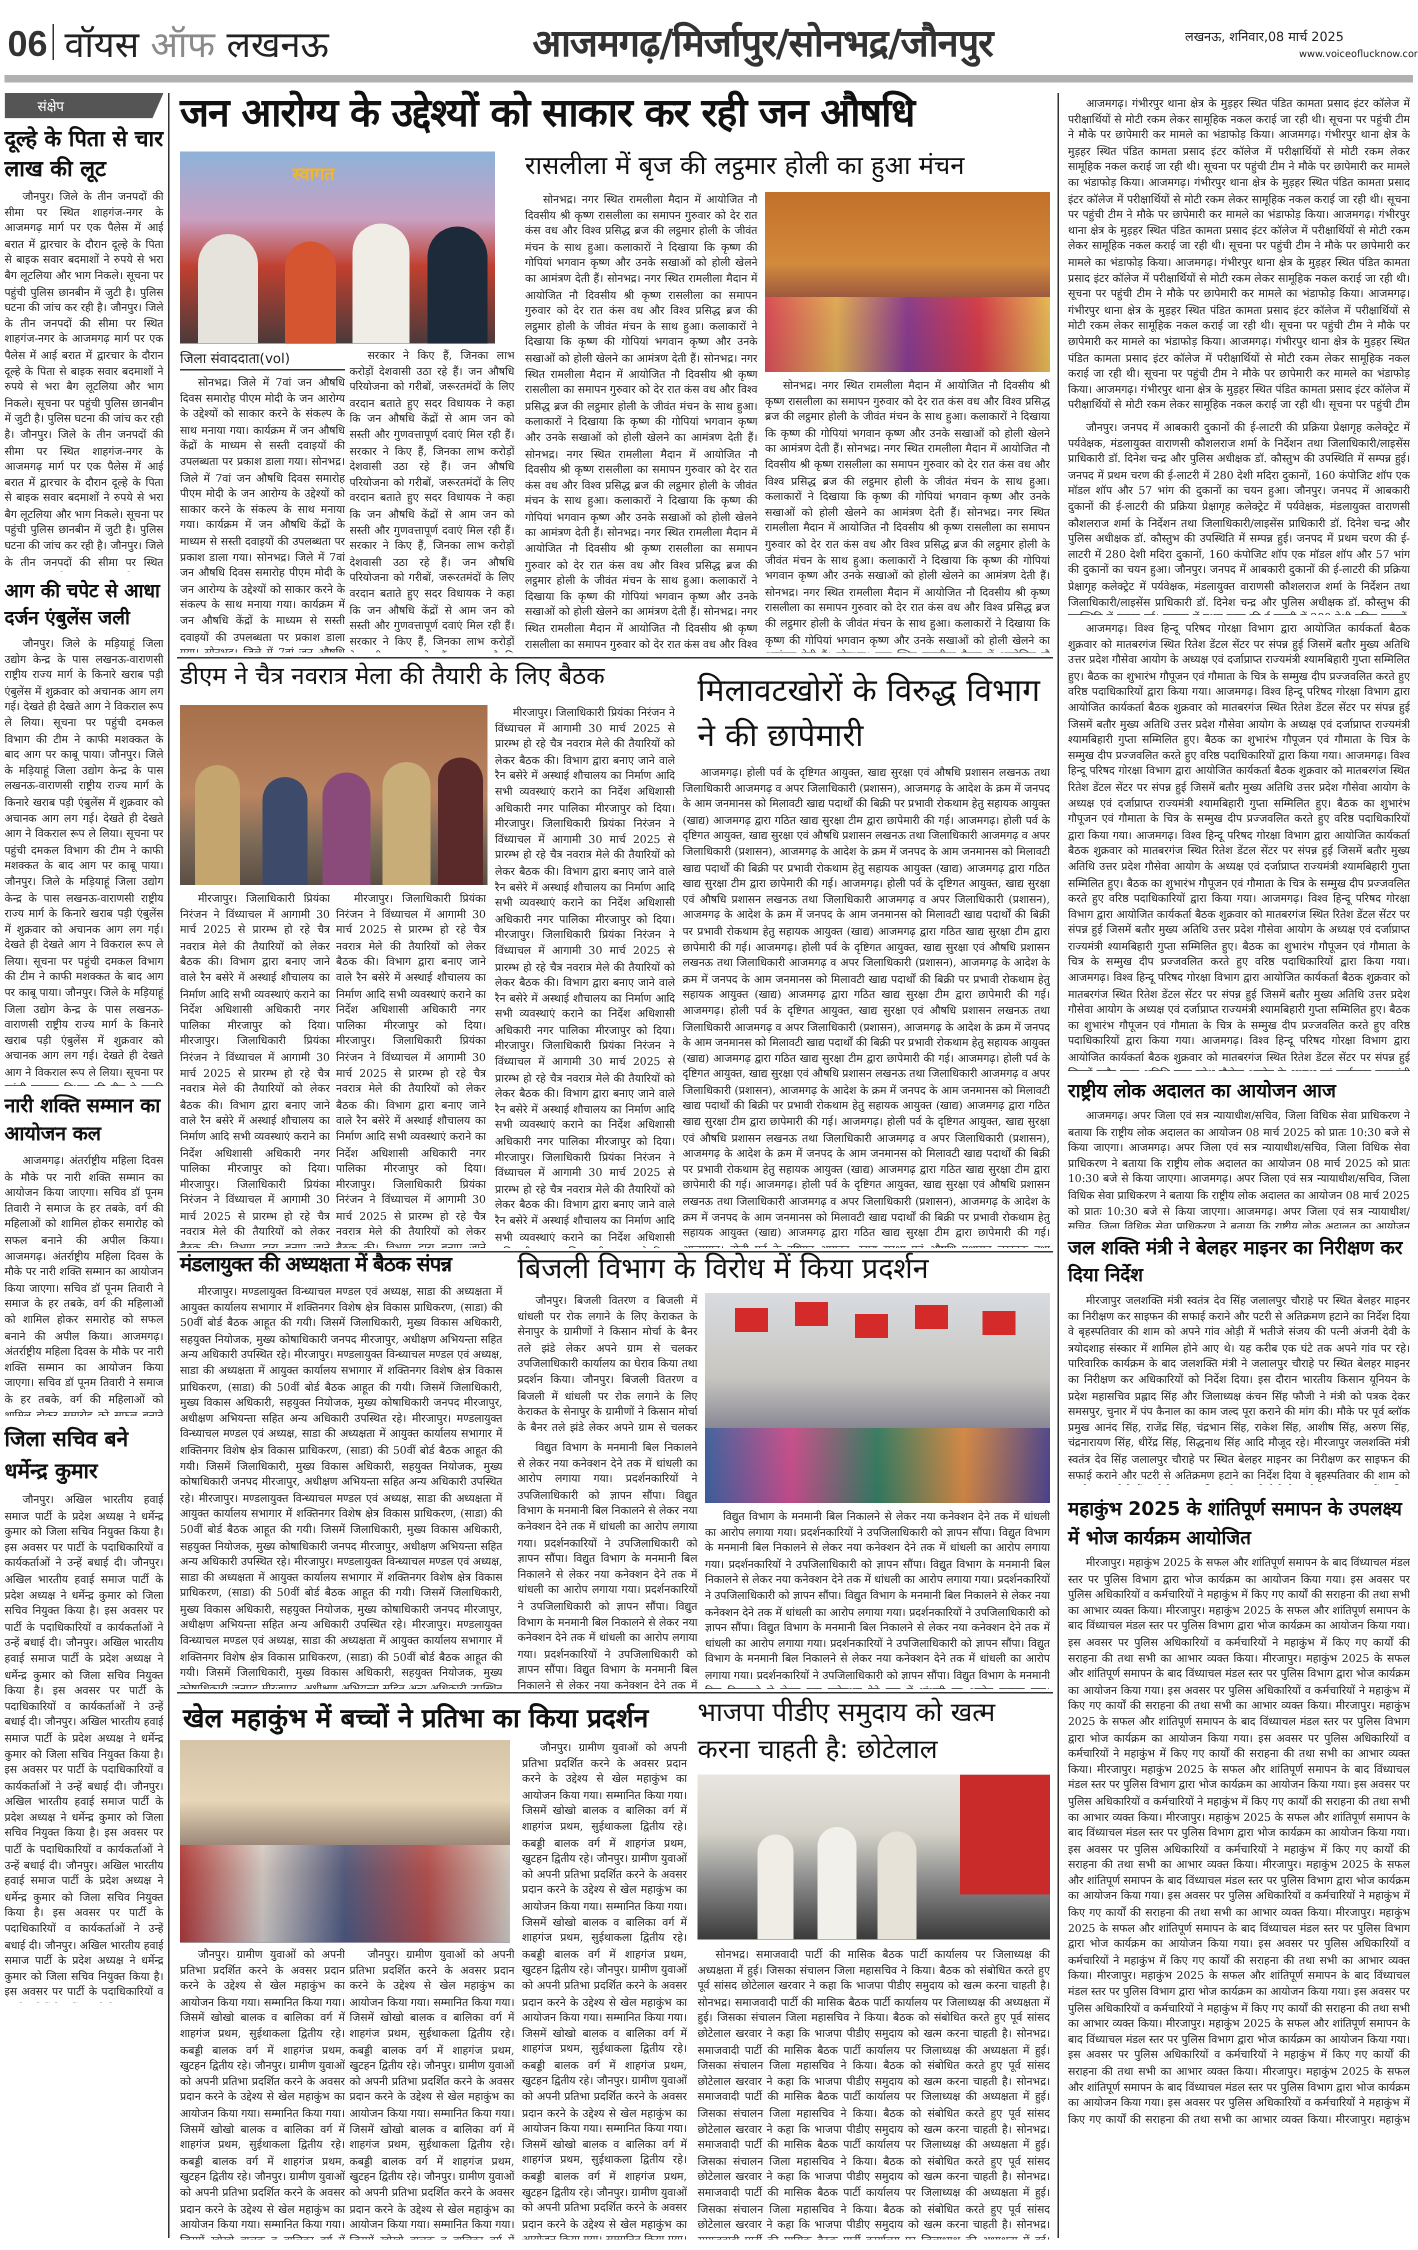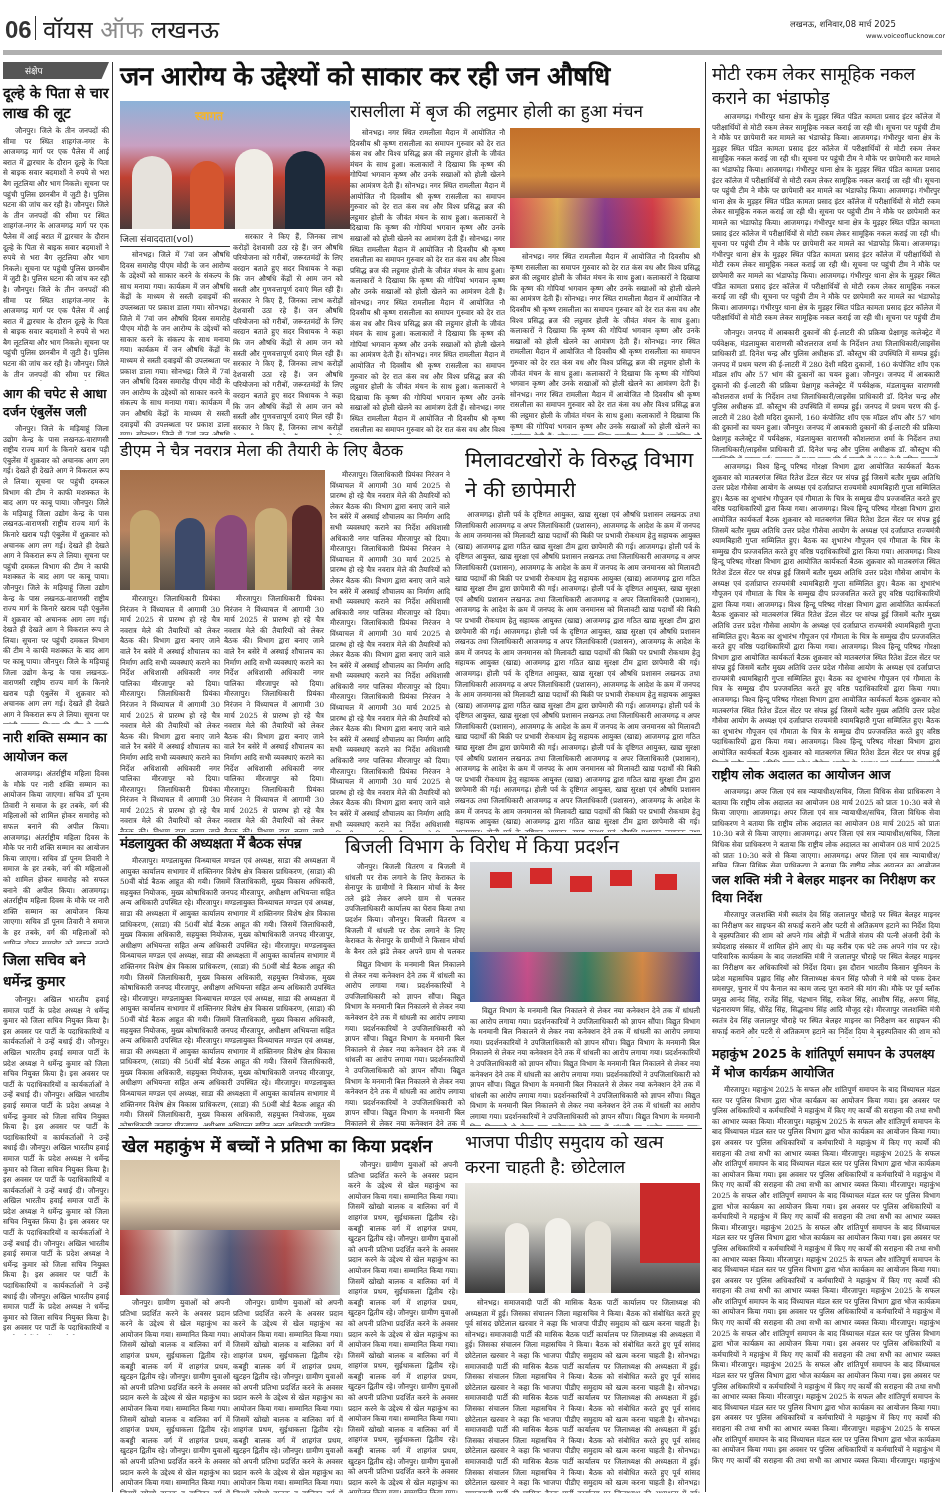--- a/index.html
+++ b/index.html
@@ -18,20 +18,21 @@
 <body>
 
 <div class="abs" style="left:0;top:0;width:945px;height:60px;">
   <div class="abs" style="left:5px;top:16px;font-family:'Liberation Sans',sans-serif;font-weight:bold;font-size:24px;color:#333;">06</div>
   <div class="abs" style="left:35px;top:16px;width:1px;height:24px;background:#333;"></div>
   <div class="abs" style="left:43px;top:12px;font-family:'DejaVu Sans',sans-serif;font-weight:normal;font-size:24px;">
     <span style="color:#222;">वॉयस</span>
     <span style="color:#8a8a8a;">ऑफ</span>
     <span style="color:#222;">लखनऊ</span>
   </div>
+  <div class="abs" style="left:355px;top:10px;font-family:'DejaVu Sans',sans-serif;font-weight:bold;font-size:25px;color:#333;letter-spacing:-0.5px;">आजमगढ़/मिर्जापुर/सोनभद्र/जौनपुर</div>
   <div class="abs" style="left:790px;top:18px;font-family:'DejaVu Sans',sans-serif;font-size:8.5px;color:#222;">लखनऊ, शनिवार,08 मार्च 2025</div>
   <div class="abs" style="left:866px;top:32px;font-family:'DejaVu Sans',sans-serif;font-size:6.5px;color:#222;">www.voiceoflucknow.com</div>
   <div class="abs" style="left:3px;top:50px;width:939px;height:5px;background:#b0b0b0;"></div>
 </div>
 
 <div class="vrule" style="left:112px;top:62px;height:1430px;"></div>
 <div class="vrule" style="left:705px;top:62px;height:1430px;"></div>
 
 <div class="abs" style="left:3px;top:62px;width:106px;height:1430px;">
   <div style="background:#555;color:#fff;font-family:'DejaVu Sans',sans-serif;font-size:9px;padding:2px 0 2px 22px;clip-path:polygon(0 0,100% 0,93% 100%,0 100%);">
@@ -62,21 +63,21 @@
   <div style="margin-top:6px;">
     <div class="hl" style="font-size:14px;line-height:21px;">जिला सचिव बने धर्मेन्द्र कुमार</div>
     <div class="body-txt" style="height:340px;margin-top:3px;">
         <p>जौनपुर। अखिल भारतीय हवाई समाज पार्टी के प्रदेश अध्यक्ष ने धर्मेन्द्र कुमार को जिला सचिव नियुक्त किया है। इस अवसर पर पार्टी के पदाधिकारियों व कार्यकर्ताओं ने उन्हें बधाई दी। जौनपुर। अखिल भारतीय हवाई समाज पार्टी के प्रदेश अध्यक्ष ने धर्मेन्द्र कुमार को जिला सचिव नियुक्त किया है। इस अवसर पर पार्टी के पदाधिकारियों व कार्यकर्ताओं ने उन्हें बधाई दी। जौनपुर। अखिल भारतीय हवाई समाज पार्टी के प्रदेश अध्यक्ष ने धर्मेन्द्र कुमार को जिला सचिव नियुक्त किया है। इस अवसर पर पार्टी के पदाधिकारियों व कार्यकर्ताओं ने उन्हें बधाई दी। जौनपुर। अखिल भारतीय हवाई समाज पार्टी के प्रदेश अध्यक्ष ने धर्मेन्द्र कुमार को जिला सचिव नियुक्त किया है। इस अवसर पर पार्टी के पदाधिकारियों व कार्यकर्ताओं ने उन्हें बधाई दी। जौनपुर। अखिल भारतीय हवाई समाज पार्टी के प्रदेश अध्यक्ष ने धर्मेन्द्र कुमार को जिला सचिव नियुक्त किया है। इस अवसर पर पार्टी के पदाधिकारियों व कार्यकर्ताओं ने उन्हें बधाई दी। जौनपुर। अखिल भारतीय हवाई समाज पार्टी के प्रदेश अध्यक्ष ने धर्मेन्द्र कुमार को जिला सचिव नियुक्त किया है। इस अवसर पर पार्टी के पदाधिकारियों व कार्यकर्ताओं ने उन्हें बधाई दी। जौनपुर। अखिल भारतीय हवाई समाज पार्टी के प्रदेश अध्यक्ष ने धर्मेन्द्र कुमार को जिला सचिव नियुक्त किया है। इस अवसर पर पार्टी के पदाधिकारियों व कार्यकर्ताओं ने उन्हें बधाई दी।</p>
       </div>
   </div>
 </div>
 
 <div class="abs hl" style="left:120px;top:62px;width:580px;font-size:26px;letter-spacing:-0.6px;white-space:nowrap;">जन आरोग्य के उद्देश्यों को साकार कर रही जन औषधि</div>
 
-<div class="abs photo" style="left:120px;top:101px;width:230px;height:128px;background:linear-gradient(180deg,#8db2d8 0%,#c9a0c2 35%,#c04030 60%,#4a3a3a 100%);">
+<div class="abs photo" style="left:120px;top:101px;width:210px;height:128px;background:linear-gradient(180deg,#8db2d8 0%,#c9a0c2 35%,#c04030 60%,#4a3a3a 100%);">
   <div class="abs" style="left:75px;top:6px;font-family:'DejaVu Sans',sans-serif;font-weight:bold;font-size:12px;color:#f2b52e;">स्वागत</div>
   <div class="abs" style="left:12px;top:55px;width:40px;height:73px;border-radius:20px 20px 0 0;background:#e6e2dc;"></div>
   <div class="abs" style="left:70px;top:60px;width:34px;height:68px;border-radius:17px 17px 0 0;background:#d4552f;"></div>
   <div class="abs" style="left:115px;top:48px;width:38px;height:80px;border-radius:19px 19px 0 0;background:#f0ede6;"></div>
   <div class="abs" style="left:165px;top:50px;width:40px;height:78px;border-radius:20px 20px 0 0;background:#1d2a3a;"></div>
 </div>
 <div class="abs caption" style="left:120px;top:232px;">जिला संवाददाता(vol)</div>
 <div class="hrule" style="left:120px;top:246px;width:110px;"></div>
 <div class="abs body-txt" style="left:120px;top:250px;width:110px;height:185px;">
     <p>सोनभद्र। जिले में 7वां जन औषधि दिवस समारोह पीएम मोदी के जन आरोग्य के उद्देश्यों को साकार करने के संकल्प के साथ मनाया गया। कार्यक्रम में जन औषधि केंद्रों के माध्यम से सस्ती दवाइयों की उपलब्धता पर प्रकाश डाला गया। सोनभद्र। जिले में 7वां जन औषधि दिवस समारोह पीएम मोदी के जन आरोग्य के उद्देश्यों को साकार करने के संकल्प के साथ मनाया गया। कार्यक्रम में जन औषधि केंद्रों के माध्यम से सस्ती दवाइयों की उपलब्धता पर प्रकाश डाला गया। सोनभद्र। जिले में 7वां जन औषधि दिवस समारोह पीएम मोदी के जन आरोग्य के उद्देश्यों को साकार करने के संकल्प के साथ मनाया गया। कार्यक्रम में जन औषधि केंद्रों के माध्यम से सस्ती दवाइयों की उपलब्धता पर प्रकाश डाला गया। सोनभद्र। जिले में 7वां जन औषधि दिवस समारोह पीएम मोदी के जन आरोग्य के उद्देश्यों को साकार करने के संकल्प के साथ मनाया गया। कार्यक्रम में जन औषधि केंद्रों के माध्यम से सस्ती दवाइयों की उपलब्धता पर प्रकाश डाला गया।</p>
@@ -169,21 +170,20 @@
   <div class="abs" style="left:40px;top:40px;width:24px;height:70px;border-radius:12px 12px 0 0;background:#f0ede6;"></div>
   <div class="abs" style="left:80px;top:35px;width:26px;height:75px;border-radius:13px 13px 0 0;background:#f2f0ea;"></div>
   <div class="abs" style="left:120px;top:38px;width:26px;height:72px;border-radius:13px 13px 0 0;background:#e6e2d8;"></div>
 </div>
 <div class="abs body-txt" style="left:465px;top:1298px;width:235px;height:195px;">
     <p>सोनभद्र। समाजवादी पार्टी की मासिक बैठक पार्टी कार्यालय पर जिलाध्यक्ष की अध्यक्षता में हुई। जिसका संचालन जिला महासचिव ने किया। बैठक को संबोधित करते हुए पूर्व सांसद छोटेलाल खरवार ने कहा कि भाजपा पीडीए समुदाय को खत्म करना चाहती है। सोनभद्र। समाजवादी पार्टी की मासिक बैठक पार्टी कार्यालय पर जिलाध्यक्ष की अध्यक्षता में हुई। जिसका संचालन जिला महासचिव ने किया। बैठक को संबोधित करते हुए पूर्व सांसद छोटेलाल खरवार ने कहा कि भाजपा पीडीए समुदाय को खत्म करना चाहती है। सोनभद्र। समाजवादी पार्टी की मासिक बैठक पार्टी कार्यालय पर जिलाध्यक्ष की अध्यक्षता में हुई। जिसका संचालन जिला महासचिव ने किया। बैठक को संबोधित करते हुए पूर्व सांसद छोटेलाल खरवार ने कहा कि भाजपा पीडीए समुदाय को खत्म करना चाहती है। सोनभद्र। समाजवादी पार्टी की मासिक बैठक पार्टी कार्यालय पर जिलाध्यक्ष की अध्यक्षता में हुई। जिसका संचालन जिला महासचिव ने किया। बैठक को संबोधित करते हुए पूर्व सांसद छोटेलाल खरवार ने कहा कि भाजपा पीडीए समुदाय को खत्म करना चाहती है। सोनभद्र। समाजवादी पार्टी की मासिक बैठक पार्टी कार्यालय पर जिलाध्यक्ष की अध्यक्षता में हुई। जिसका संचालन जिला महासचिव ने किया। बैठक को संबोधित करते हुए पूर्व सांसद छोटेलाल खरवार ने कहा कि भाजपा पीडीए समुदाय को खत्म करना चाहती है। सोनभद्र। समाजवादी पार्टी की मासिक बैठक पार्टी कार्यालय पर जिलाध्यक्ष की अध्यक्षता में हुई। जिसका संचालन जिला महासचिव ने किया। बैठक को संबोधित करते हुए पूर्व सांसद छोटेलाल खरवार ने कहा कि भाजपा पीडीए समुदाय को खत्म करना चाहती है। सोनभद्र। समाजवादी पार्टी की मासिक बैठक पार्टी कार्यालय पर जिलाध्यक्ष की अध्यक्षता में हुई। जिसका संचालन जिला महासचिव ने किया। बैठक को संबोधित करते हुए पूर्व सांसद छोटेलाल खरवार ने कहा कि भाजपा पीडीए समुदाय को खत्म करना चाहती है।</p>
   </div>
 
 <div class="abs" style="left:712px;top:62px;width:228px;height:1430px;">
   <div>
-    <div class="hl-thin" style="font-size:17.5px;line-height:24px;">मोटी रकम लेकर सामूहिक नकल कराने का भंडाफोड़</div>
     <div class="body-txt" style="height:212px;margin-top:2px;">
         <p>आजमगढ़। गंभीरपुर थाना क्षेत्र के मुड़हर स्थित पंडित कामता प्रसाद इंटर कॉलेज में परीक्षार्थियों से मोटी रकम लेकर सामूहिक नकल कराई जा रही थी। सूचना पर पहुंची टीम ने मौके पर छापेमारी कर मामले का भंडाफोड़ किया। आजमगढ़। गंभीरपुर थाना क्षेत्र के मुड़हर स्थित पंडित कामता प्रसाद इंटर कॉलेज में परीक्षार्थियों से मोटी रकम लेकर सामूहिक नकल कराई जा रही थी। सूचना पर पहुंची टीम ने मौके पर छापेमारी कर मामले का भंडाफोड़ किया। आजमगढ़। गंभीरपुर थाना क्षेत्र के मुड़हर स्थित पंडित कामता प्रसाद इंटर कॉलेज में परीक्षार्थियों से मोटी रकम लेकर सामूहिक नकल कराई जा रही थी। सूचना पर पहुंची टीम ने मौके पर छापेमारी कर मामले का भंडाफोड़ किया। आजमगढ़। गंभीरपुर थाना क्षेत्र के मुड़हर स्थित पंडित कामता प्रसाद इंटर कॉलेज में परीक्षार्थियों से मोटी रकम लेकर सामूहिक नकल कराई जा रही थी। सूचना पर पहुंची टीम ने मौके पर छापेमारी कर मामले का भंडाफोड़ किया। आजमगढ़। गंभीरपुर थाना क्षेत्र के मुड़हर स्थित पंडित कामता प्रसाद इंटर कॉलेज में परीक्षार्थियों से मोटी रकम लेकर सामूहिक नकल कराई जा रही थी। सूचना पर पहुंची टीम ने मौके पर छापेमारी कर मामले का भंडाफोड़ किया। आजमगढ़। गंभीरपुर थाना क्षेत्र के मुड़हर स्थित पंडित कामता प्रसाद इंटर कॉलेज में परीक्षार्थियों से मोटी रकम लेकर सामूहिक नकल कराई जा रही थी। सूचना पर पहुंची टीम ने मौके पर छापेमारी कर मामले का भंडाफोड़ किया। आजमगढ़। गंभीरपुर थाना क्षेत्र के मुड़हर स्थित पंडित कामता प्रसाद इंटर कॉलेज में परीक्षार्थियों से मोटी रकम लेकर सामूहिक नकल कराई जा रही थी। सूचना पर पहुंची टीम ने मौके पर छापेमारी कर मामले का भंडाफोड़ किया। आजमगढ़। गंभीरपुर थाना क्षेत्र के मुड़हर स्थित पंडित कामता प्रसाद इंटर कॉलेज में परीक्षार्थियों से मोटी रकम लेकर सामूहिक नकल कराई जा रही थी। सूचना पर पहुंची टीम ने मौके पर छापेमारी कर मामले का भंडाफोड़ किया।</p>
       </div>
   </div>
   <div style="margin-top:4px;">
     <div class="body-txt" style="height:130px;margin-top:3px;">
         <p>जौनपुर। जनपद में आबकारी दुकानों की ई-लाटरी की प्रक्रिया प्रेक्षागृह कलेक्ट्रेट में पर्यवेक्षक, मंडलायुक्त वाराणसी कौशलराज शर्मा के निर्देशन तथा जिलाधिकारी/लाइसेंस प्राधिकारी डॉ. दिनेश चन्द्र और पुलिस अधीक्षक डॉ. कौस्तुभ की उपस्थिति में सम्पन्न हुई। जनपद में प्रथम चरण की ई-लाटरी में 280 देशी मदिरा दुकानों, 160 कंपोजिट शॉप एक मॉडल शॉप और 57 भांग की दुकानों का चयन हुआ। जौनपुर। जनपद में आबकारी दुकानों की ई-लाटरी की प्रक्रिया प्रेक्षागृह कलेक्ट्रेट में पर्यवेक्षक, मंडलायुक्त वाराणसी कौशलराज शर्मा के निर्देशन तथा जिलाधिकारी/लाइसेंस प्राधिकारी डॉ. दिनेश चन्द्र और पुलिस अधीक्षक डॉ. कौस्तुभ की उपस्थिति में सम्पन्न हुई। जनपद में प्रथम चरण की ई-लाटरी में 280 देशी मदिरा दुकानों, 160 कंपोजिट शॉप एक मॉडल शॉप और 57 भांग की दुकानों का चयन हुआ। जौनपुर। जनपद में आबकारी दुकानों की ई-लाटरी की प्रक्रिया प्रेक्षागृह कलेक्ट्रेट में पर्यवेक्षक, मंडलायुक्त वाराणसी कौशलराज शर्मा के निर्देशन तथा जिलाधिकारी/लाइसेंस प्राधिकारी डॉ. दिनेश चन्द्र और पुलिस अधीक्षक डॉ. कौस्तुभ की उपस्थिति में सम्पन्न हुई। जनपद में प्रथम चरण की ई-लाटरी में 280 देशी मदिरा दुकानों, 160 कंपोजिट शॉप एक मॉडल शॉप और 57 भांग की दुकानों का चयन हुआ।</p>
       </div>
   </div>
   <div style="margin-top:4px;">

